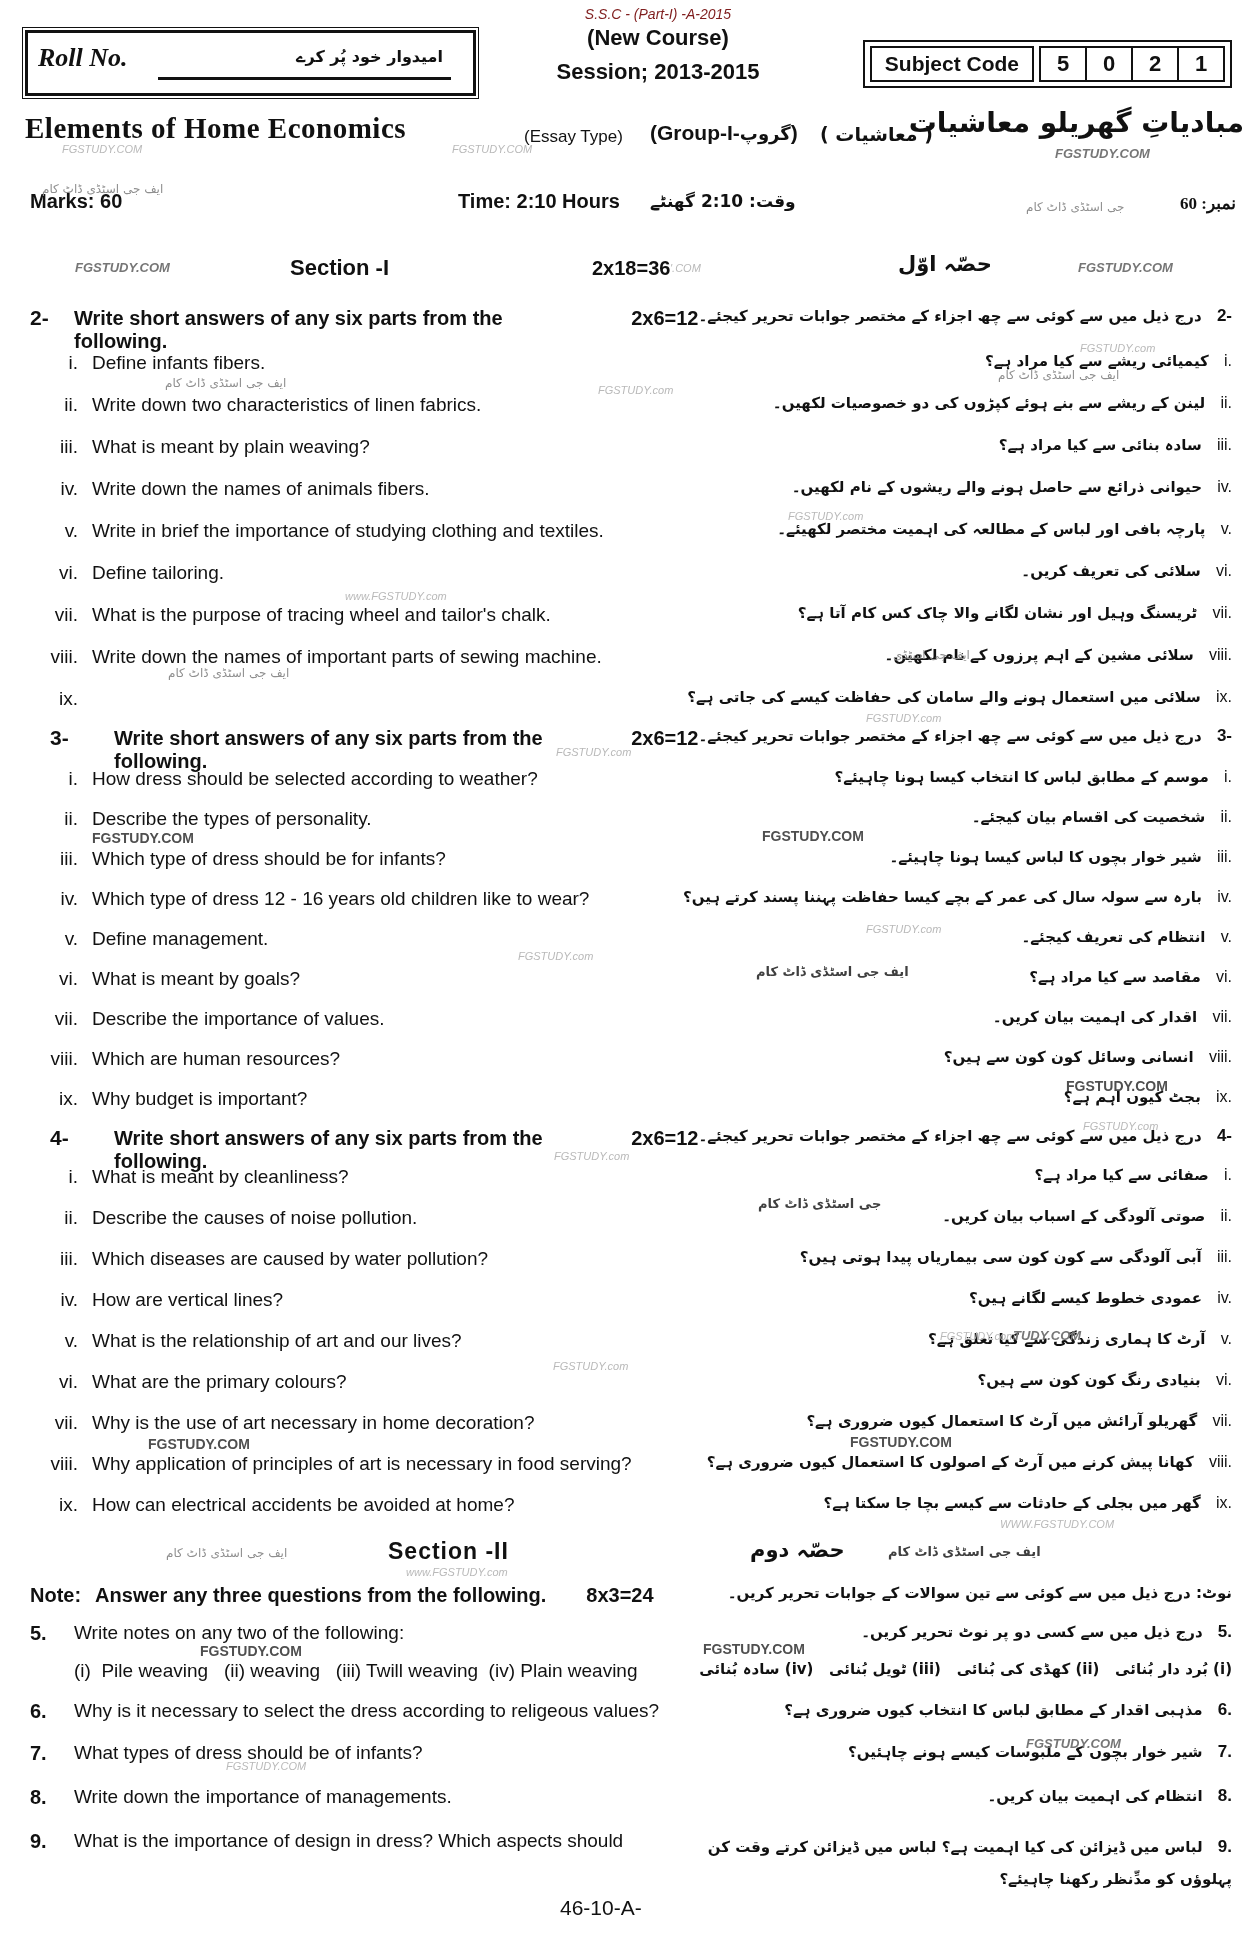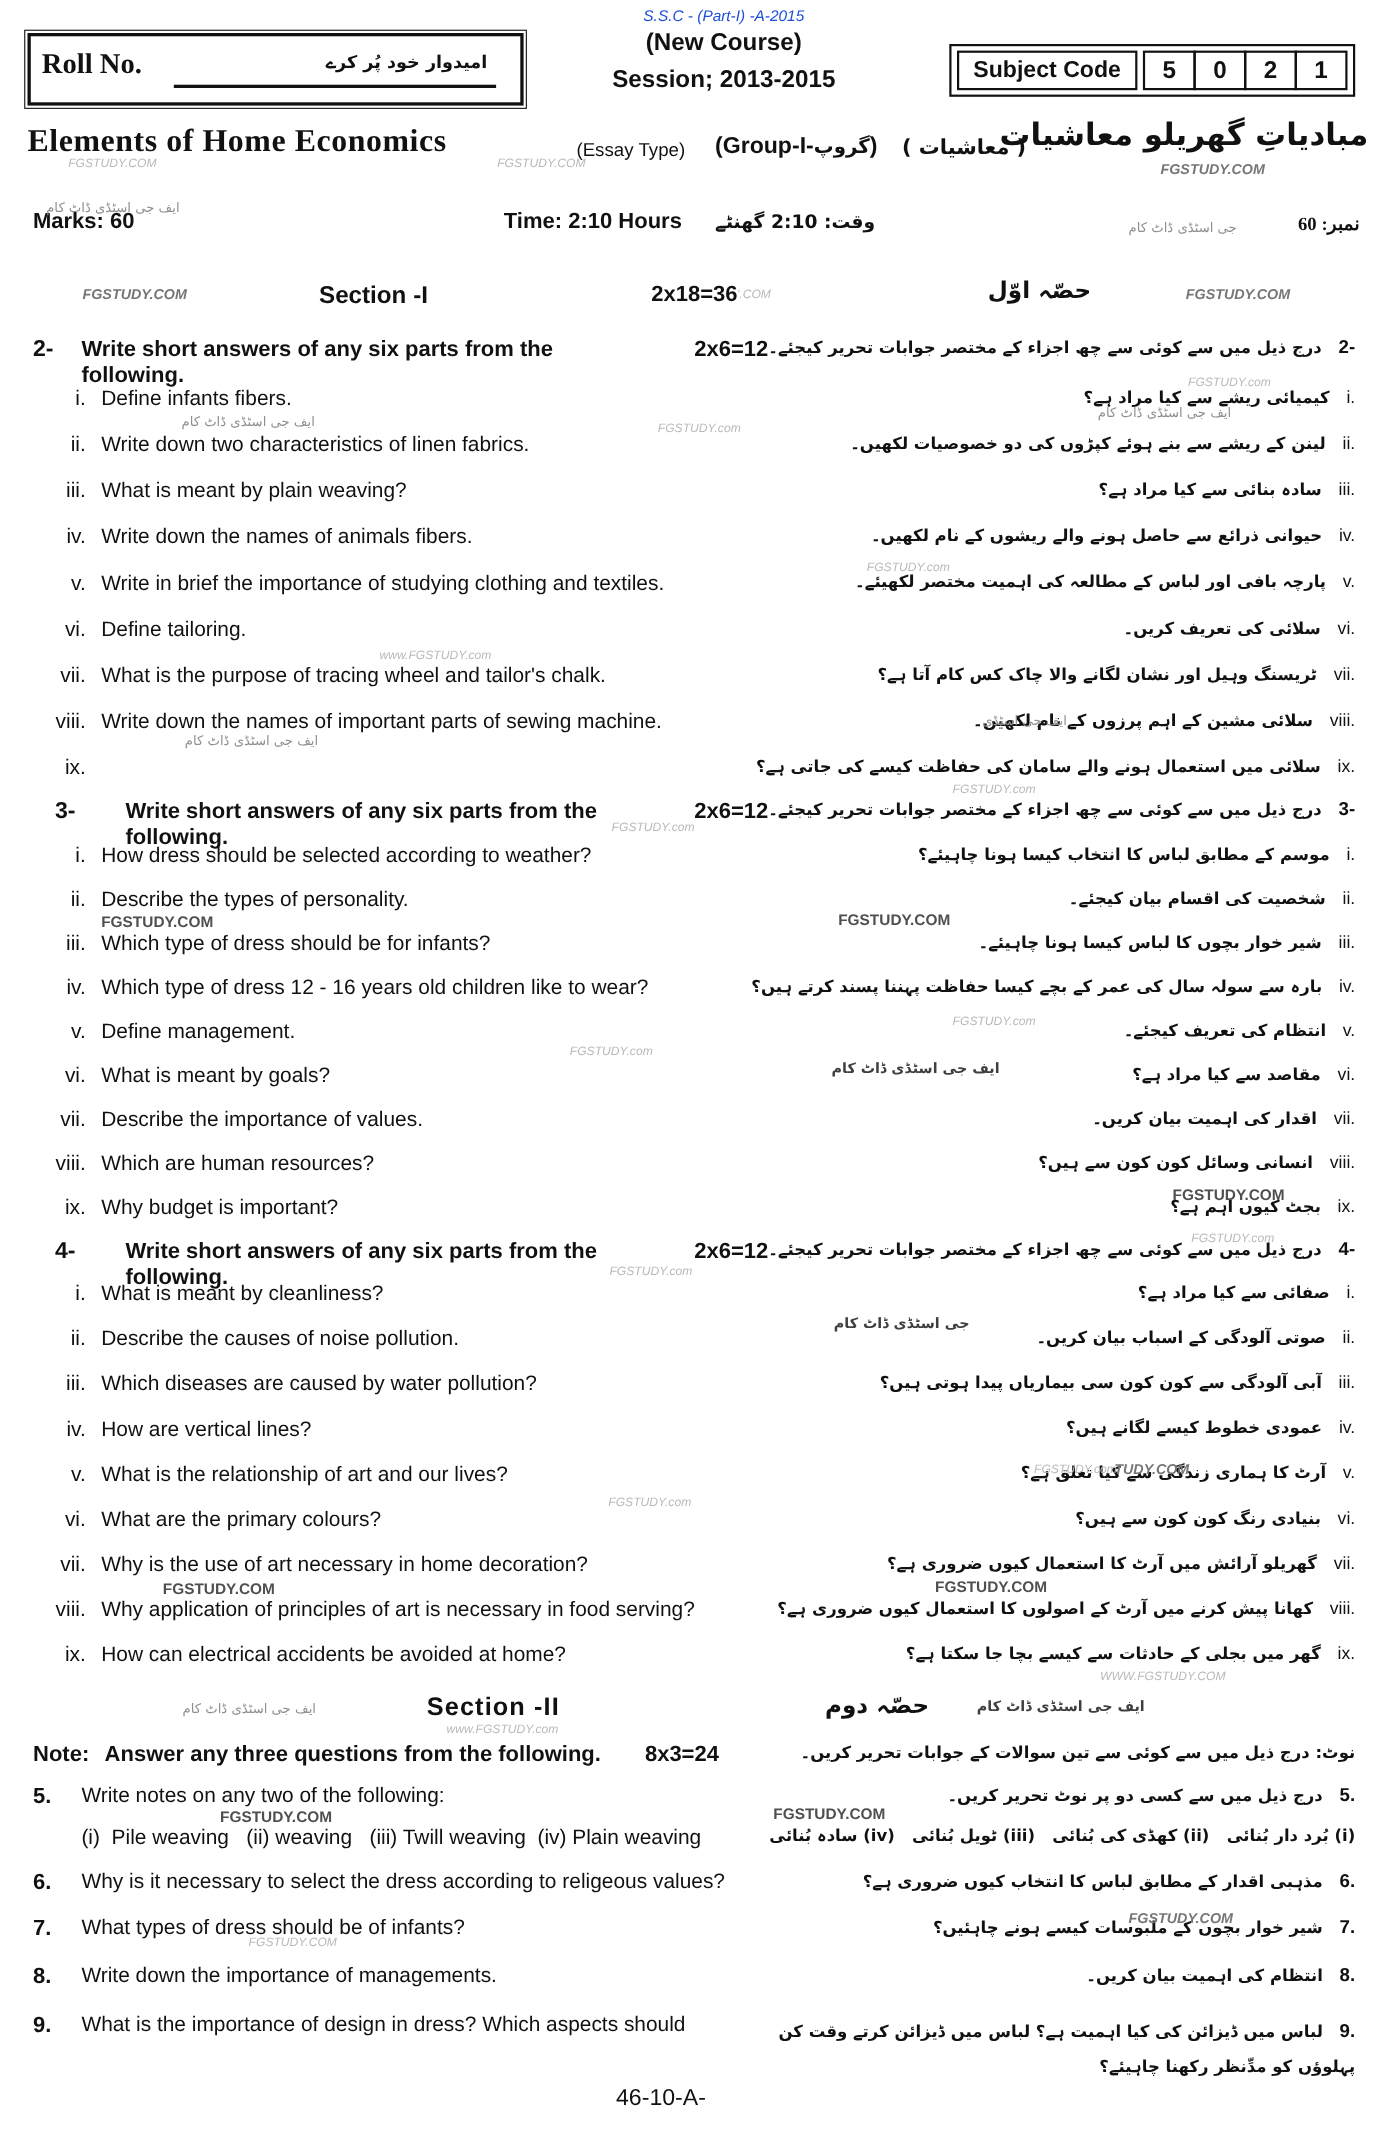--- a/index.html
+++ b/index.html
@@ -1,28 +1,28 @@
 <!DOCTYPE html>
 <html><head>
 <meta charset="utf-8">
 <style>
   html,body{margin:0;padding:0;background:#d9d9d9;}
   .page{position:relative;width:1250px;height:1942px;margin:0 auto;background:#ffffff;
         font-family:"Liberation Sans",sans-serif;color:#111;overflow:hidden;}
 
   
   .topline{position:absolute;left:66px;right:0;text-align:center;}
-  .exam-ref{top:6px;font-style:italic;font-size:14px;color:#1d4ed8;}
+  .exam-ref{top:6px;font-style:italic;font-size:14px;color:#7f1d1d;}
   .course{top:25px;font-size:22px;font-weight:bold;}
   .session{top:59px;font-size:22px;font-weight:bold;}
 
   .rollbox{position:absolute;left:25px;top:30px;width:445px;height:60px;
            border:3px solid #111;outline:1px solid #111;outline-offset:2px;background:#fff;}
   .roll-label{position:absolute;left:10px;top:10px;font-family:"Liberation Serif",serif;
-              font-weight:bold;font-size:26px;}
+              font-weight:bold;font-style:italic;font-size:26px;}
   .roll-line{position:absolute;left:130px;right:22px;bottom:13px;border-bottom:3px solid #111;}
   .roll-urdu{position:absolute;right:30px;top:14px;font-size:16px;font-weight:bold;
              direction:rtl;font-family:"DejaVu Sans",sans-serif;}
 
   .sc{position:absolute;right:18px;top:40px;display:flex;align-items:stretch;
       border:2px solid #111;padding:4px 5px;background:#fff;}
   .sc-label{border:2px solid #111;padding:4px 13px;font-size:21px;font-weight:bold;
             display:flex;align-items:center;margin-right:7px;}
   .sc-d{border:2px solid #111;width:44px;margin-left:-2px;display:flex;align-items:center;
         justify-content:center;font-size:22px;font-weight:bold;}

